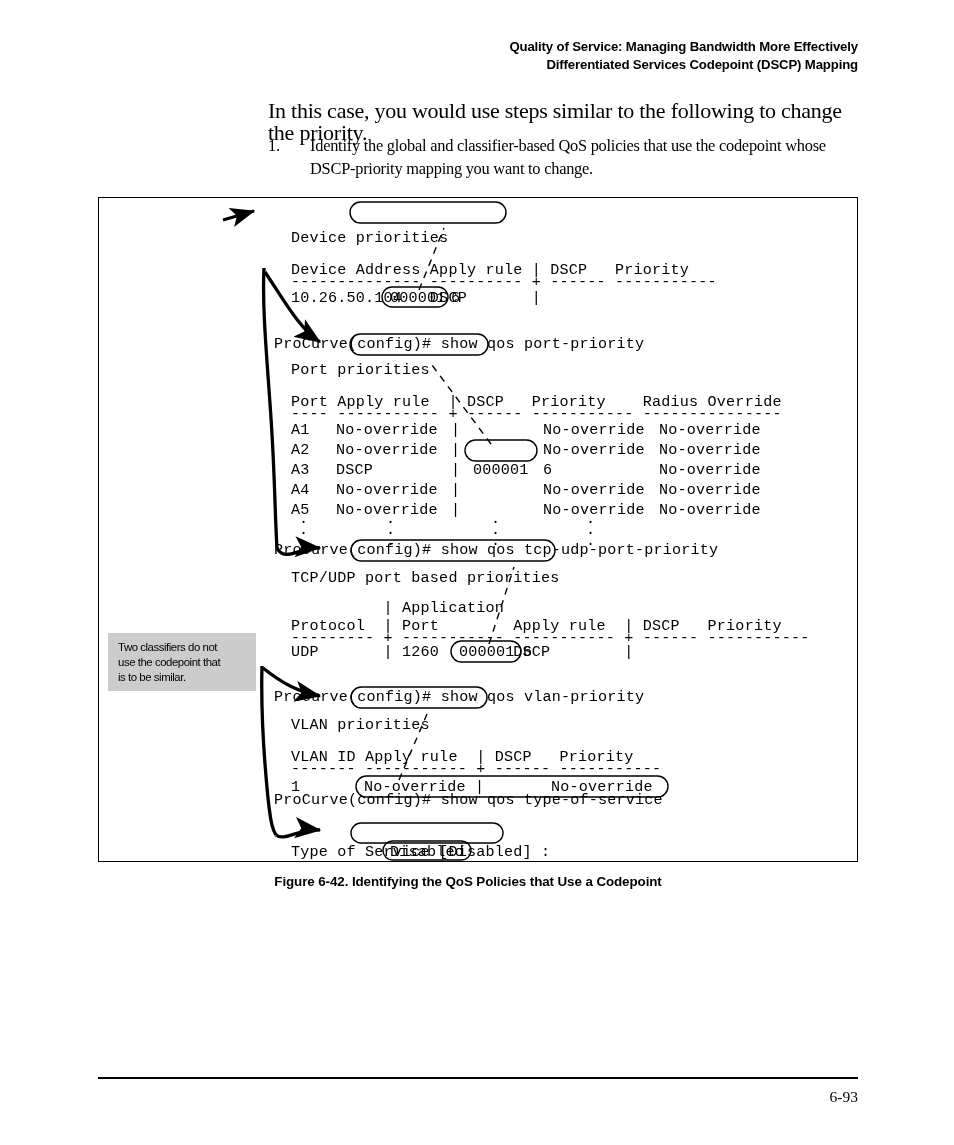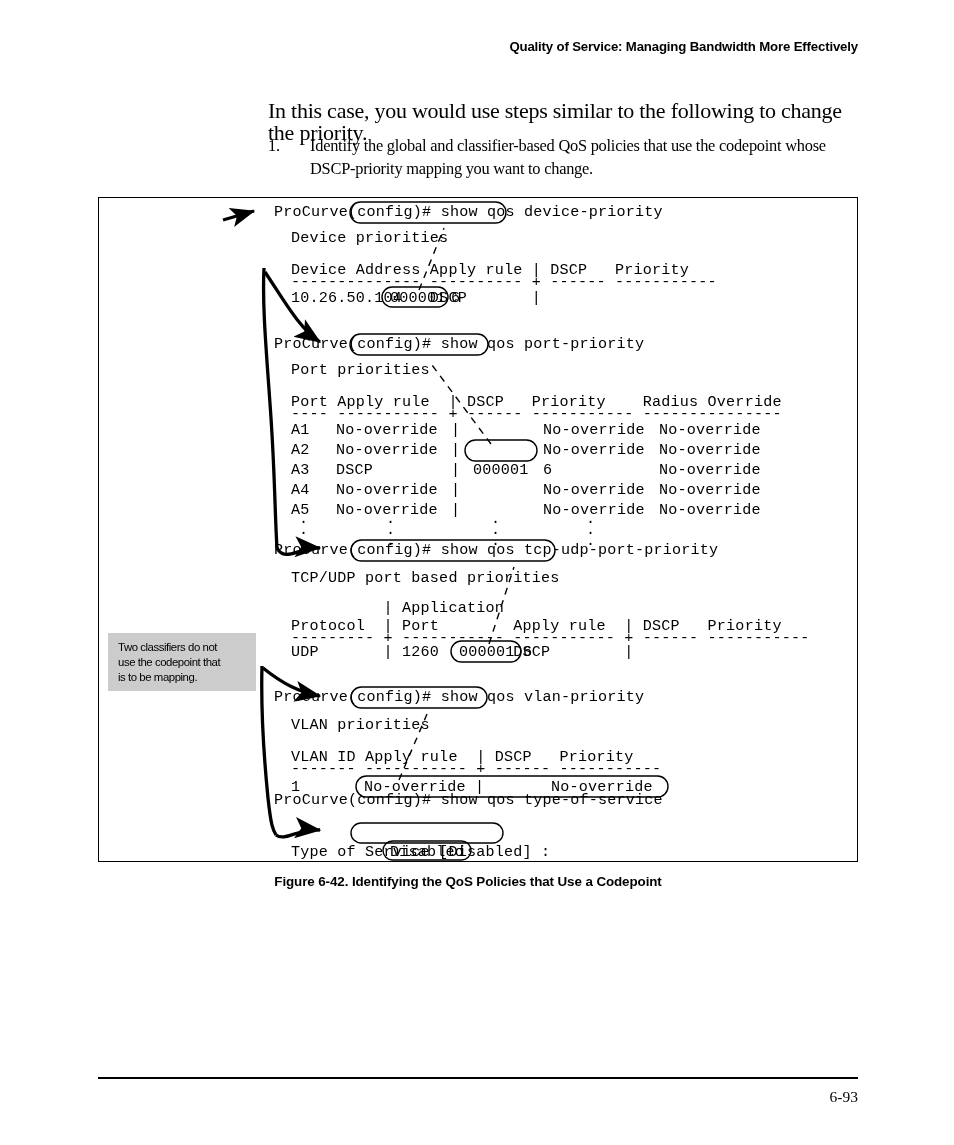--- a/index.html
+++ b/index.html
@@ -142,20 +142,21 @@
     text-align: right;
     font-family: "Liberation Serif", serif;
     font-size: 15.5px;
   }
 </style>
 </head>
 <body>
 
 <div id="page-header">
   <span class="hdr-line">Quality of Service: Managing Bandwidth More Effectively</span>
+  <span class="hdr-line">Differentiated Services Codepoint (DSCP) Mapping</span>
 </div>
 
 <div id="intro-paragraph">In this case, you would use steps similar to the following to change the priority.</div>
 
 <div id="step-list">
   <div class="step-row">
     <div class="step-num">1.</div>
     <div class="step-text">Identify the global and classifier-based QoS policies that use the codepoint whose DSCP-priority mapping you want to change.</div>
   </div>
 </div>
@@ -196,21 +197,20 @@
 
     <path d="M163,468 C162,505 165,560 169,600
              C172,628 174,632 177,637" fill="none" stroke="#000" stroke-width="3.3"></path>
     <path d="M164,470 C184,486 200,494 221,498" fill="none" stroke="#000" stroke-width="3.3" marker-end="url(#arrowhead)"></path>
     <path d="M177,637 C186,644 200,630 221,632" fill="none" stroke="#000" stroke-width="3.3" marker-end="url(#arrowhead)"></path>
   </svg>
 
   <div id="terminal">
 
     
-    <div class="tline" style="top:4px; left:175px;"><span>ProCurve(config)# show qos </span><span>device-priority</span></div>
 
     <div class="tline" style="top:30px; left:192px;">Device priorities</div>
 
     <div class="tline" style="top:62px; left:192px;">Device Address Apply rule | DSCP   Priority</div>
 
     <div class="tline" style="top:74px; left:192px;">-------------- ---------- + ------ -----------</div>
 
     <div class="tline" style="top:90px; left:192px;"><span>10.26.50.104   DSCP       |</span></div>
     <div class="tline" style="top:90px; left:291px;">000001</div>
     <div class="tline" style="top:90px; left:352px;">6</div>
@@ -294,21 +294,21 @@
     <div class="tline" style="top:592px; left:175px;"><span>ProCurve(config)# show qos </span><span>type-of-service</span></div>
 
     <div class="tline" style="top:644px; left:192px;">Type of Service [Disabled] :</div>
     <div class="tline" style="top:644px; left:291px;">Disabled</div>
   </div>
 
 
   <div class="callout" id="callout-two">
     <span>Two classifiers do not</span>
     <span>use the codepoint that</span>
-    <span>is to be mapping.</span>
+    <span>is to be similar.</span>
   </div>
 
 </div>
 
 <div id="figure-caption">Figure 6-42.  Identifying the QoS Policies that Use a Codepoint</div>
 
 <div id="footer-rule"></div>
 <div id="page-number">6-93</div>
 
 </body></html>

